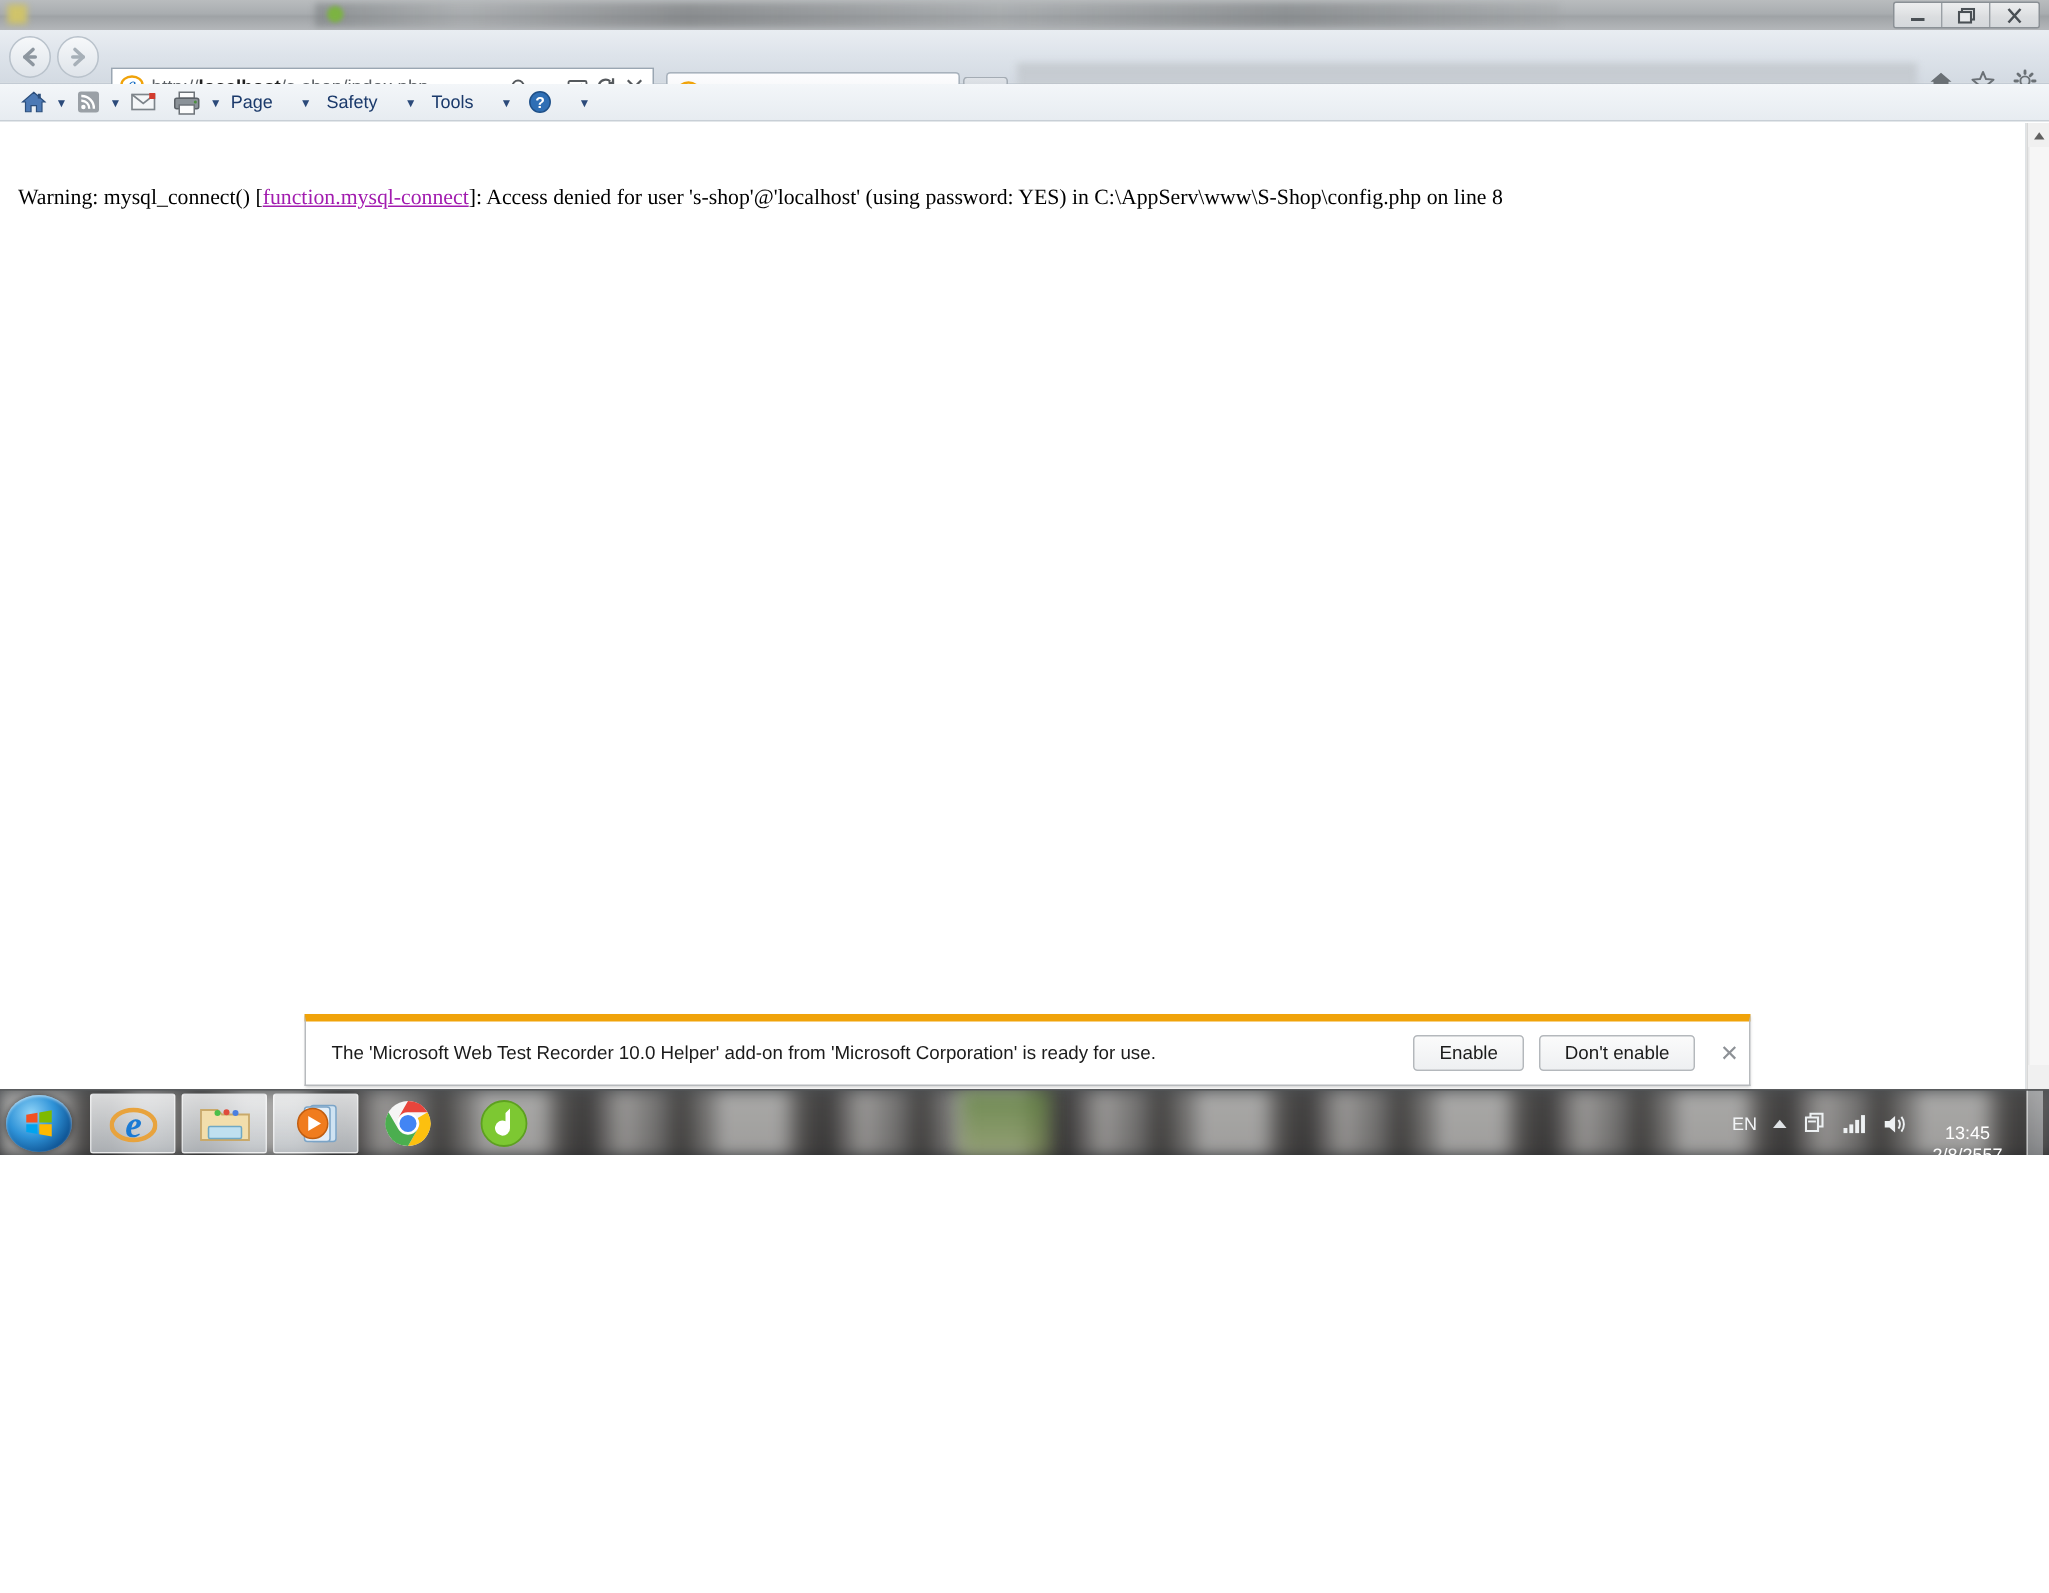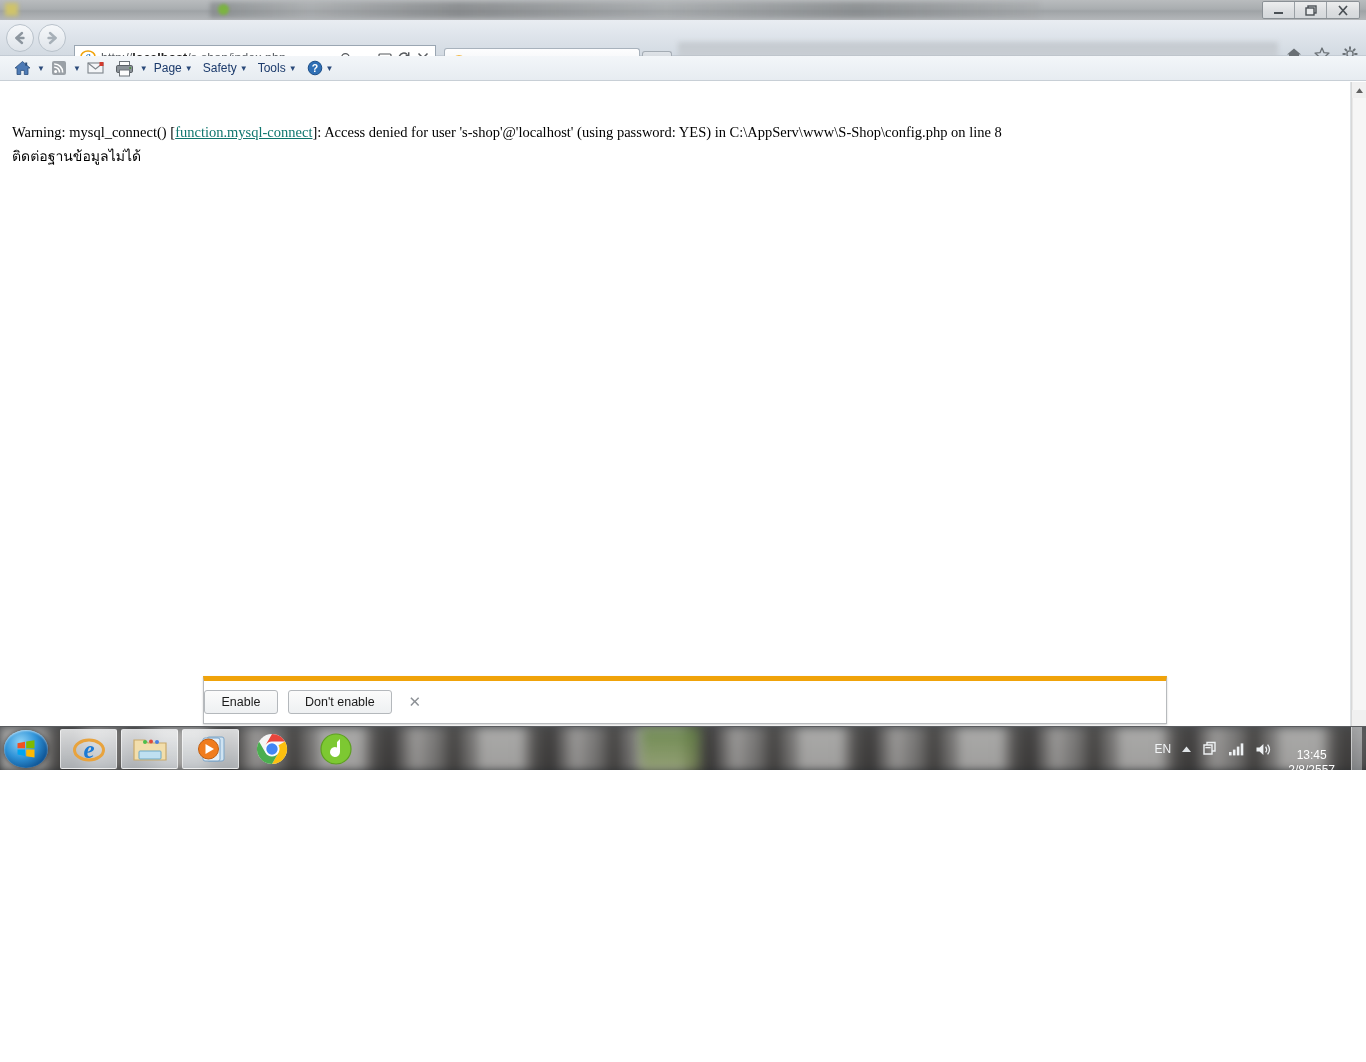--- a/index.html
+++ b/index.html
@@ -139,21 +139,21 @@
   
   #command-bar {
     position: absolute; left: 0; top: 56px;
     width: 1366px; height: 25px;
     background: linear-gradient(to bottom, #f3f6f9, #e7ecf1);
     border-bottom: 1px solid #c8cfd6;
     display: flex; align-items: center; padding-left: 10px;
     gap: 2px;
   }
   .cmd-item {
-    display: flex; align-items: center; gap: 3px;
+    display: flex; align-items: center; gap: 18px;
     height: 21px; padding: 0 4px;
     font-size: 12px; color: #1b3a6b;
     white-space: nowrap;
   }
   .caret { font-size: 8px; color: #2b4a7a; }
 
   
   #page-content {
     position: absolute; left: 0; top: 82px;
     width: 1351px; height: 644px;
@@ -163,21 +163,21 @@
   }
   #php-warning {
     margin: 40px 0 0 12px;
     font-family: "Liberation Serif", serif;
     font-size: 14.5px;
     color: #000000;
     line-height: 1.45;
   }
   #php-warning b { font-weight: 400; }
   #php-warning a {
-    color: #0f766e;
+    color: #a21caf;
     text-decoration: underline;
   }
   #thai-message {
     margin: 2px 0 0 12px;
     font-family: "DejaVu Sans", sans-serif;
     font-size: 14px;
     color: #000000;
   }
 
   
@@ -482,33 +482,33 @@
         <text x="8" y="12" font-size="10.5" font-family="Liberation Sans, sans-serif" font-weight="bold" fill="#ffffff" text-anchor="middle">?</text>
       </svg>
       <span class="caret">▼</span>
     </div>
   </div>
 
   <div id="page-content">
     <div id="php-warning">
       <b>Warning</b><span>: mysql_connect() [</span><a href="#">function.mysql-connect</a><span>]: Access denied for user 's-shop'@'localhost' (using password: YES) in </span><b>C:\AppServ\www\S-Shop\config.php</b><span> on line </span><b>8</b>
     </div>
-    <div id="thai-message">ติดต่อฐานข้อมูลไม่ได้</div>
   </div>
 
   <div id="page-scrollbar">
     <div id="scroll-up-arrow">
       <svg width="9" height="7" viewBox="0 0 9 7">
           <path d="M4.5 1.2 L8 6 L1 6 Z" fill="#606060"></path>
         </svg>
     </div>
     <div id="scroll-thumb"></div>
   </div>
 
   <div id="notification-bar">
+    <span id="notification-text">The 'Microsoft Web Test Recorder 10.0 Helper' add-on from 'Microsoft Corporation' is ready for use.</span>
     <div class="notif-btn">Enable</div>
     <div class="notif-btn">Don't enable</div>
     <div id="notification-close">✕</div>
   </div>
 </div>
 
 <div id="taskbar">
   <div id="taskbar-wallpaper"></div>
   <div id="taskbar-wallpaper2"></div>
 

